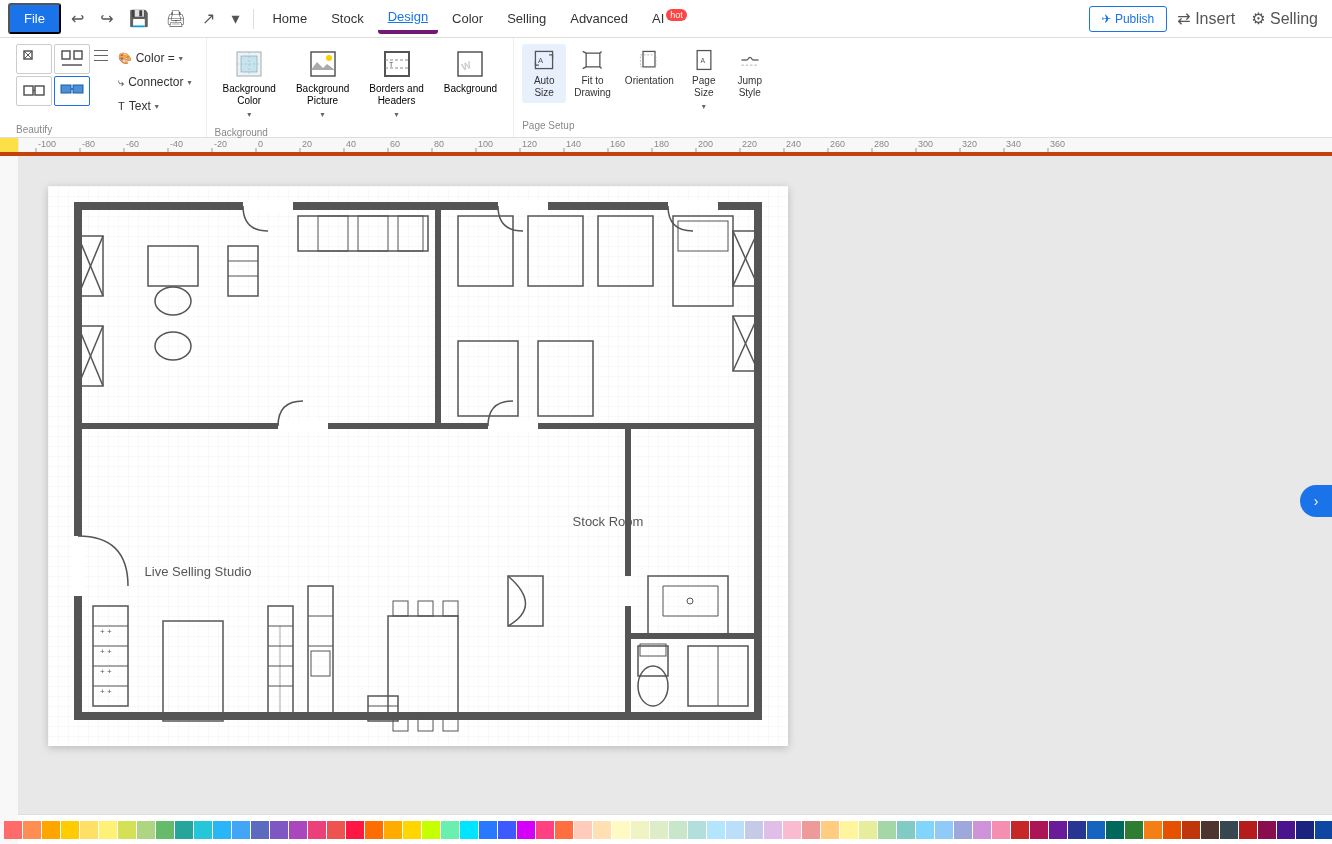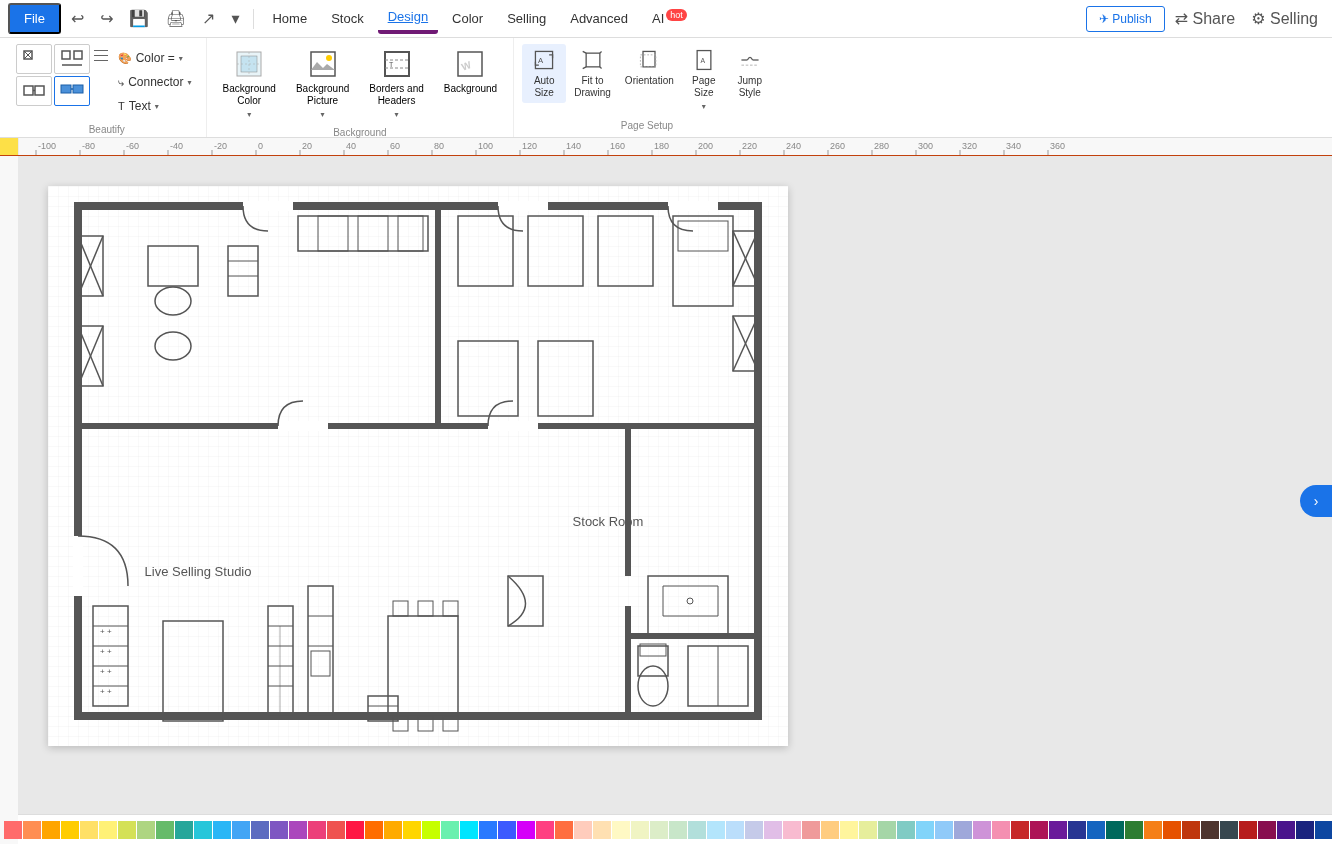--- a/index.html
+++ b/index.html
@@ -16,40 +16,40 @@
     .menu-text-btn { background: none; border: none; cursor: pointer; padding: 6px 10px; color: #333; font-size: 13px; border-radius: 3px; }
     .menu-text-btn.active { color: #1a73e8; border-bottom: 4px solid #701a75; text-decoration: underline; }
     .ai-badge { background: #ff4444; color: #fff; font-size: 9px; padding: 1px 4px; border-radius: 8px; margin-left: 2px; vertical-align: super; }
     .menu-right { margin-left: auto; display: flex; align-items: center; gap: 4px; }
     .publish-btn { background: none; border: 1px solid #1a73e8; color: #1a73e8; padding: 5px 12px; border-radius: 3px; cursor: pointer; font-size: 12px; }
 
     
     .ribbon { background: #fff; border-bottom: 1px solid #ddd; display: flex; align-items: stretch; padding: 0 8px; height: 100px; }
     .ribbon-group { display: flex; flex-direction: column; align-items: flex-start; padding: 6px 8px; border-right: 1px solid #eee; }
     .ribbon-group-items { display: flex; align-items: flex-start; gap: 2px; flex: 1; }
-    .ribbon-group-label { font-size: 10px; color: #888; text-align: center; width: 100%; padding-top: 4px; }
+    .ribbon-group-label { font-size: 10px; color: #888; text-align: left; width: 100%; padding-top: 4px; }
 
     .ribbon-btn { display: flex; flex-direction: column; align-items: center; justify-content: flex-start; padding: 4px 6px; border: none; background: none; cursor: pointer; border-radius: 3px; min-width: 44px; font-size: 10px; color: #333; gap: 3px; }
     .ribbon-btn.active { background: #e8f0fe; }
     .ribbon-btn svg { width: 24px; height: 24px; }
     .ribbon-btn-label { font-size: 10px; text-align: center; line-height: 1.2; }
 
     .beautify-shapes { display: flex; flex-direction: column; gap: 2px; }
     .beautify-row { display: flex; gap: 2px; }
     .shape-btn { width: 36px; height: 30px; border: 1px solid #ccc; background: #fff; cursor: pointer; border-radius: 2px; display: flex; align-items: center; justify-content: center; }
     .shape-btn.active-blue { border-color: #1a73e8; }
 
     .more-btn { width: 18px; display: flex; flex-direction: column; justify-content: space-around; padding: 4px 2px; cursor: pointer; }
     .more-btn span { display: block; width: 14px; height: 1px; background: #666; margin: 2px 0; }
 
     .dropdown-item { display: flex; align-items: center; gap: 4px; padding: 3px 6px; cursor: pointer; border-radius: 3px; font-size: 12px; color: #333; }
     .dropdown-arrow { font-size: 8px; color: #666; }
 
     
-    .ruler-h { height: 18px; background: #fde047; border-bottom: 1px solid #c2410c; display: flex; align-items: center; overflow: hidden; position: relative; }
+    .ruler-h { height: 18px; background: #fde047; border-bottom: 4px solid #c2410c; display: flex; align-items: center; overflow: hidden; position: relative; }
 
     
     .canvas-wrapper { display: flex; height: calc(844px - 38px - 100px - 18px - 30px); }
     .ruler-v { width: 18px; background: #f8f8f8; border-right: 1px solid #ddd; }
     .canvas-area { flex: 1; background: #e8e8e8; overflow: hidden; position: relative; }
     .canvas-page { position: absolute; top: 30px; left: 30px; width: 740px; height: 560px; background: #fff; box-shadow: 0 2px 8px rgba(0,0,0,0.2); }
 
     
     .floorplan { width: 100%; height: 100%; }
 
@@ -78,21 +78,21 @@
   <div class="menu-separator"></div>
   <button class="menu-text-btn">Home</button>
   <button class="menu-text-btn">Stock</button>
   <button class="menu-text-btn active">Design</button>
   <button class="menu-text-btn">Color</button>
   <button class="menu-text-btn">Selling</button>
   <button class="menu-text-btn">Advanced</button>
   <button class="menu-text-btn">AI<span class="ai-badge">hot</span></button>
   <div class="menu-right">
     <button class="publish-btn">✈ Publish</button>
-    <button class="menu-icon-btn">⇄ Share</button>
+    <button class="menu-icon-btn">⇄ Insert</button>
     <button class="menu-icon-btn">⚙ Selling</button>
   </div>
 </div>
 
 <div class="ribbon">
 
   <div class="ribbon-group">
     <div class="ribbon-group-items">
 
       <div class="beautify-shapes">

